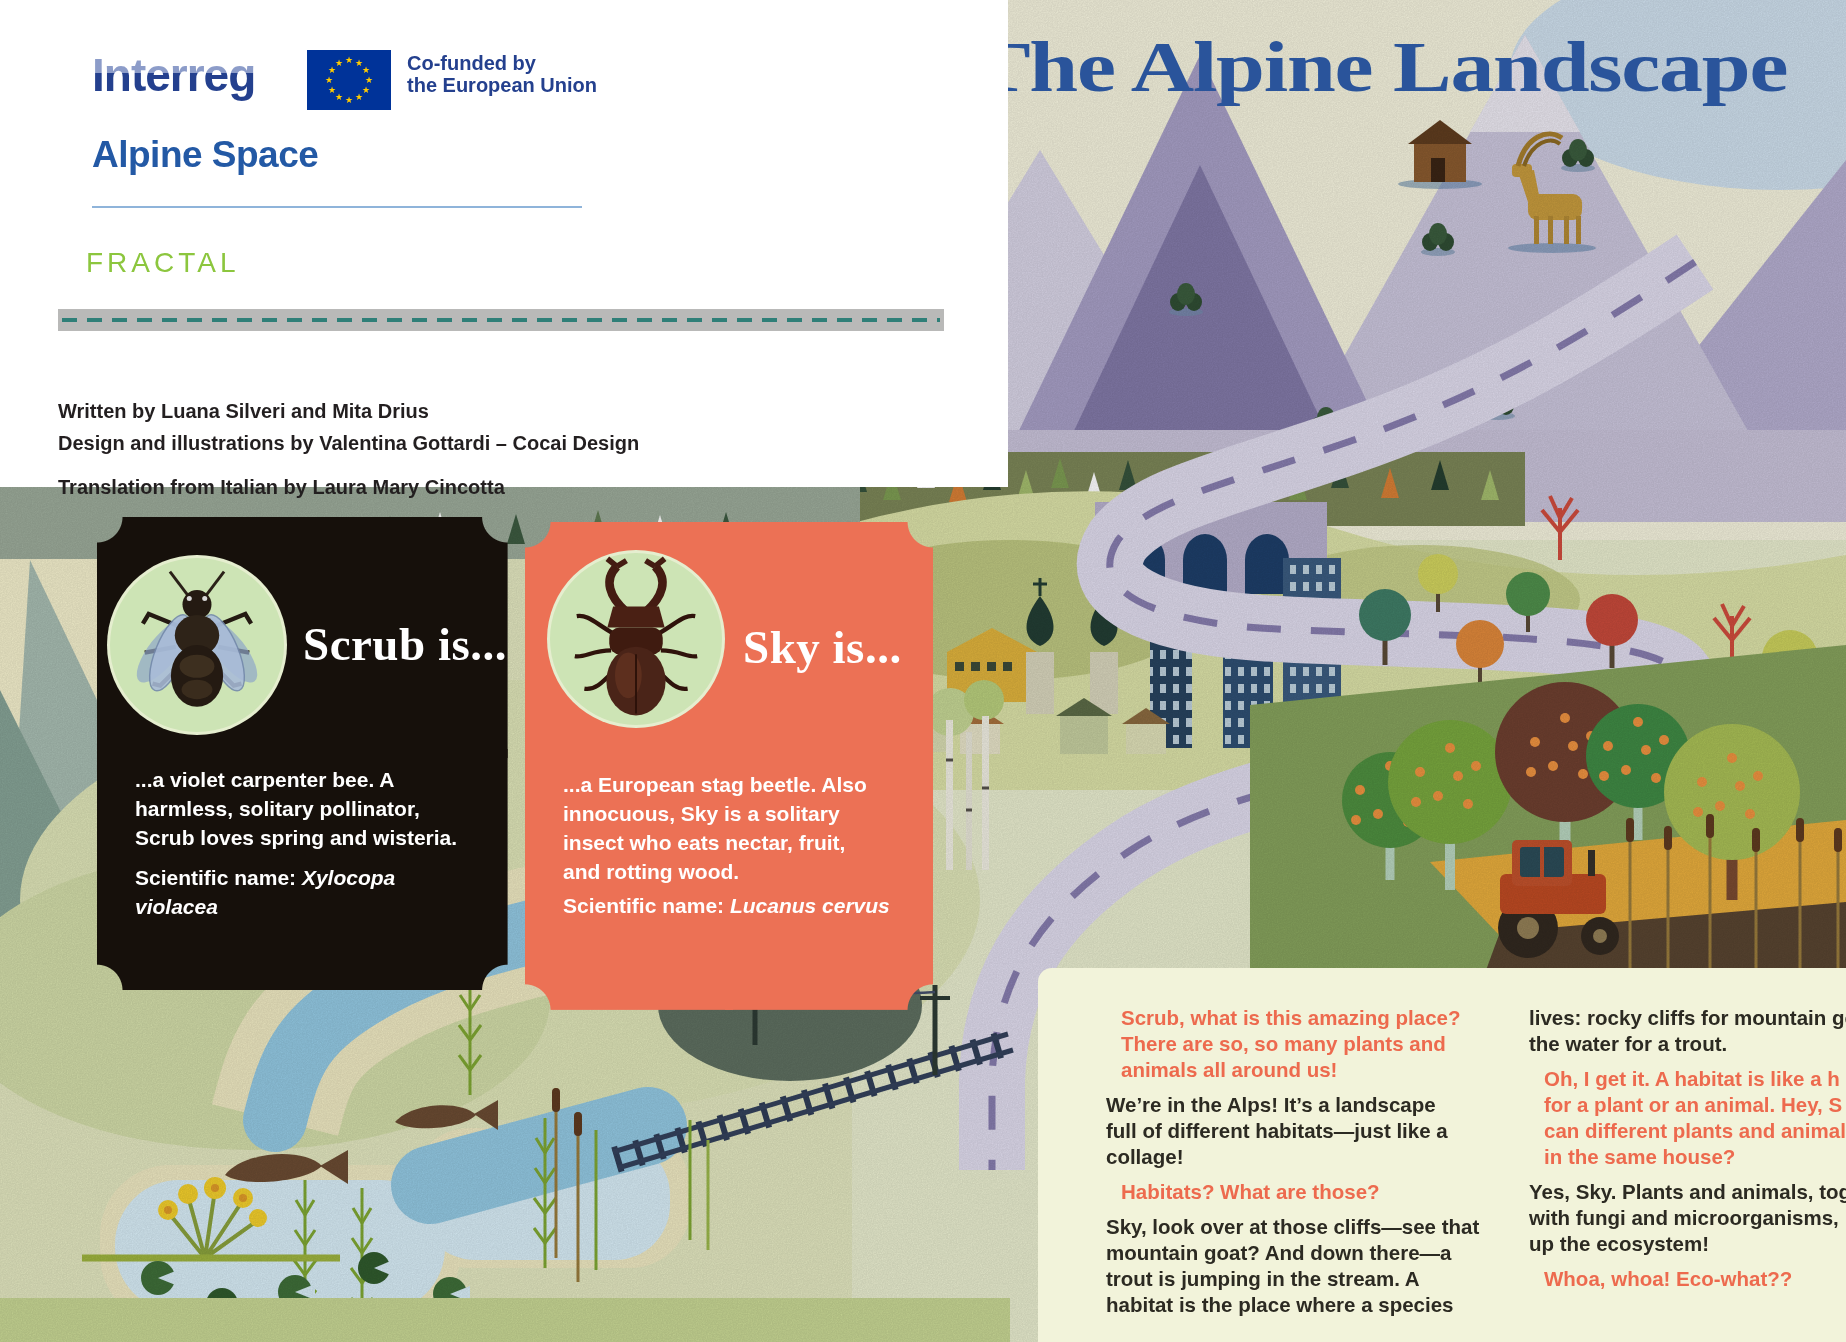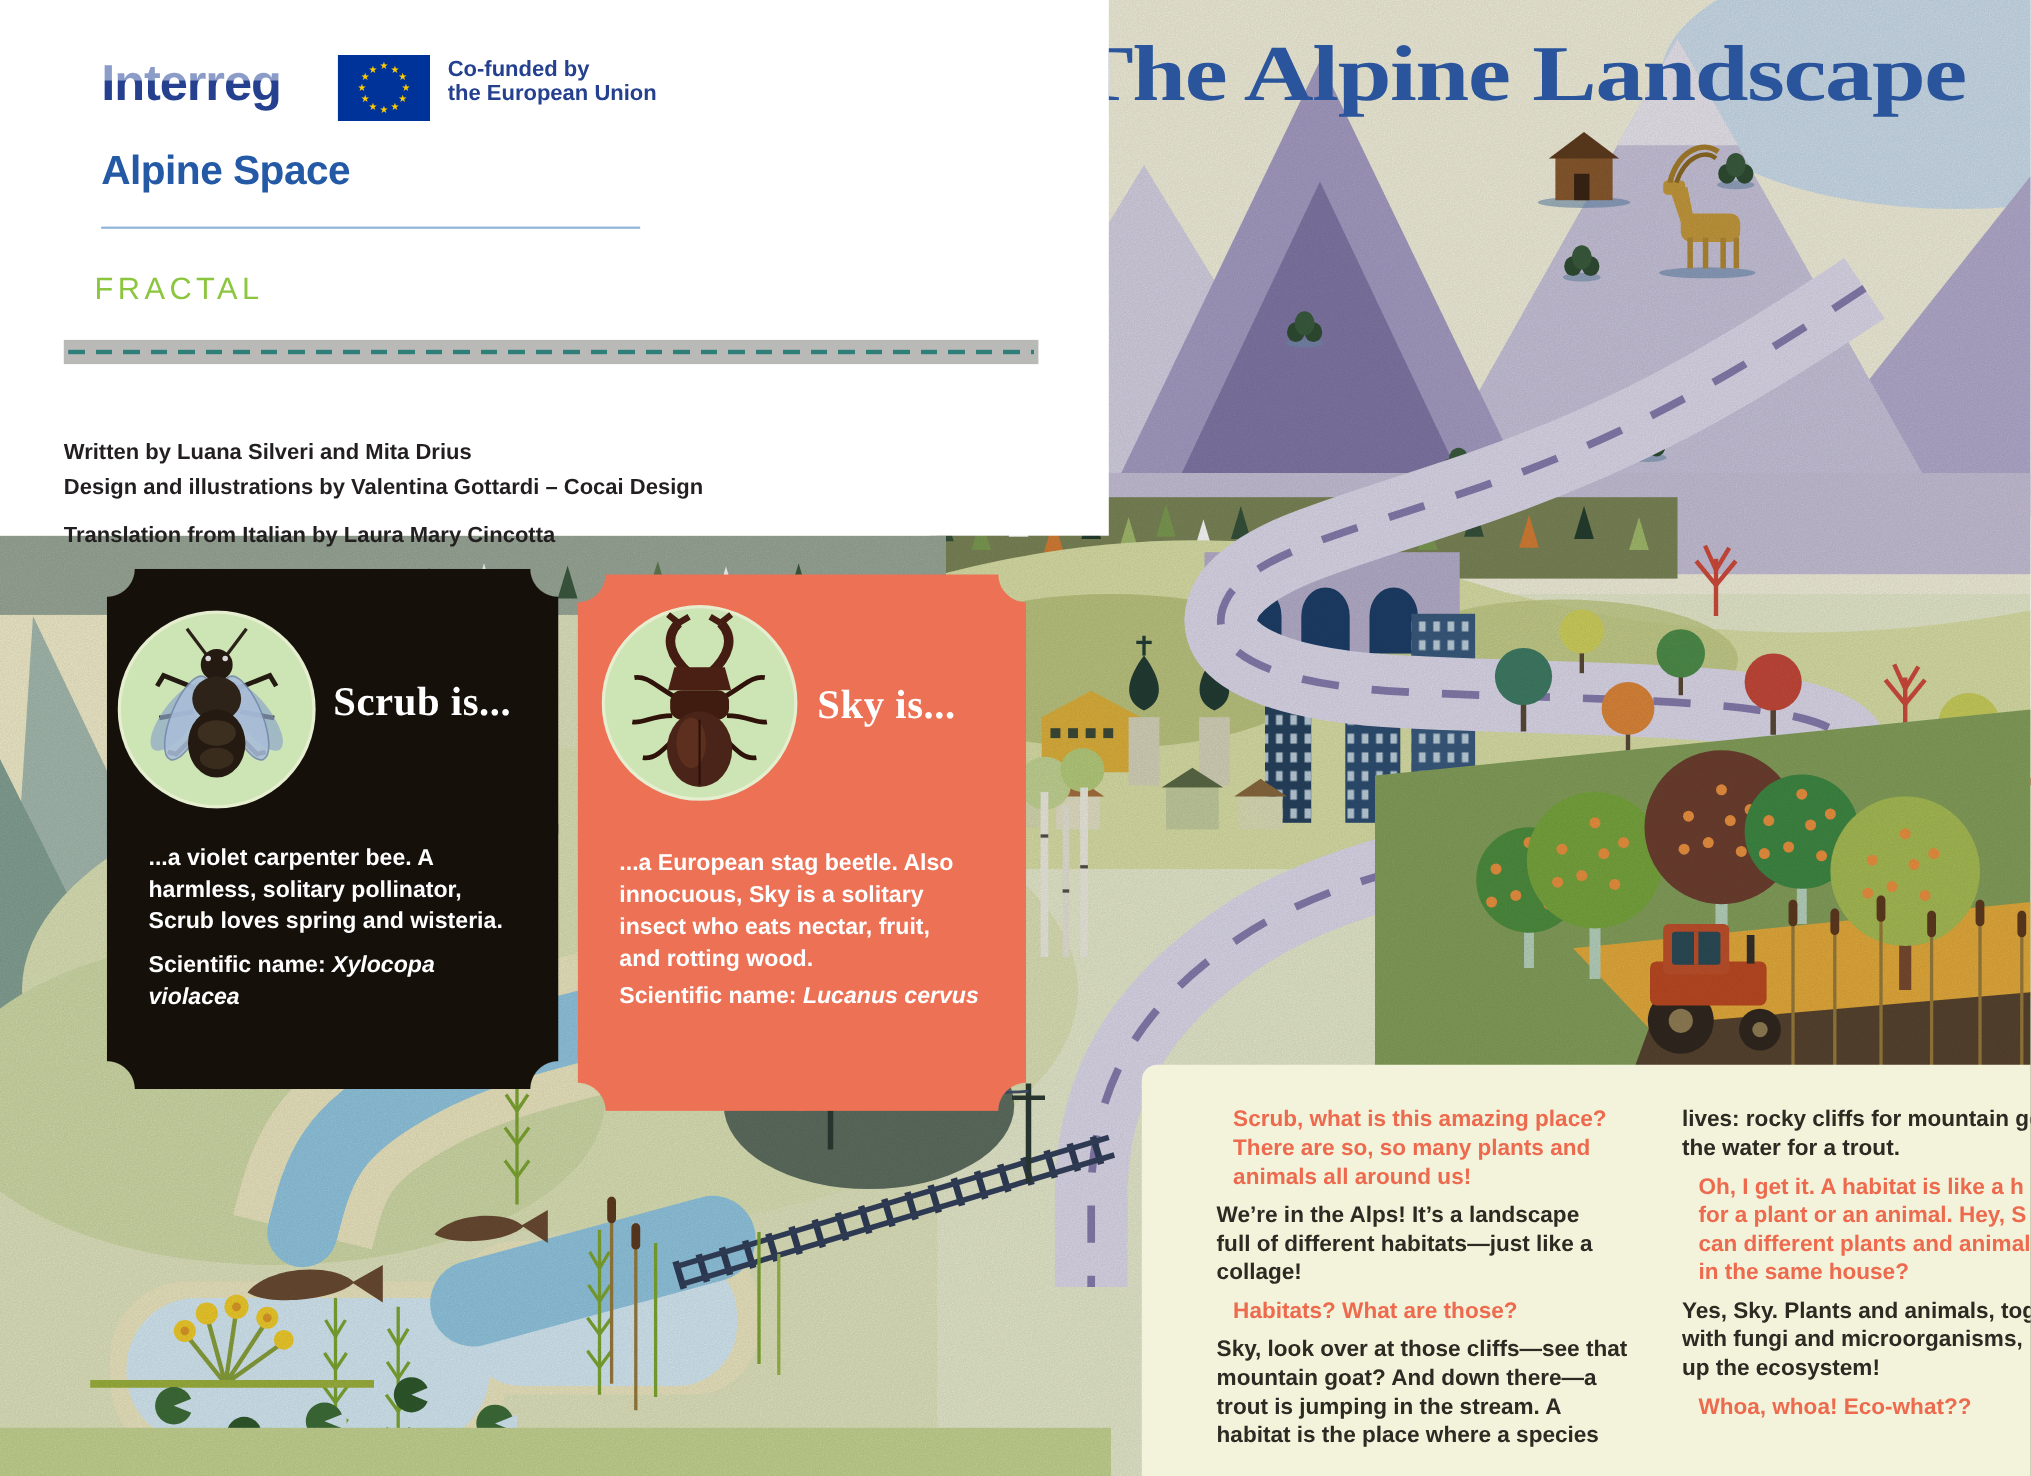--- a/index.html
+++ b/index.html
@@ -35,21 +35,21 @@
     mask:
       radial-gradient(circle 26px at 0 0,transparent 25px,#000 26px) 0 0/51% 51% no-repeat,
       radial-gradient(circle 26px at 100% 0,transparent 25px,#000 26px) 100% 0/51% 51% no-repeat,
       radial-gradient(circle 26px at 0 100%,transparent 25px,#000 26px) 0 100%/51% 51% no-repeat,
       radial-gradient(circle 26px at 100% 100%,transparent 25px,#000 26px) 100% 100%/51% 51% no-repeat;}
   .card-scrub{left:97px;top:517px;width:411px;height:473px;background:var(--card_black,#16100b);}
   .card-sky{left:525px;top:522px;width:408px;height:488px;background:var(--card_coral,#ec7155);}
   .badge{border-radius:50%;background:var(--badge_green,#cde4b5);border:3px solid rgba(250,246,228,.55);}
   .card-scrub .badge{left:10px;top:38px;width:180px;height:180px;}
   .card-sky .badge{left:22px;top:28px;width:178px;height:178px;}
-  .cardtitle{font-family:"Liberation Serif",serif;font-weight:bold;font-size:37px;letter-spacing:0.5px;}
+  .cardtitle{font-family:"Liberation Serif",serif;font-weight:bold;font-size:47px;letter-spacing:0.5px;}
   .card-scrub .cardtitle{left:206px;top:100px;}
   .card-sky .cardtitle{left:218px;top:98px;}
   .cardbody{left:38px;top:248px;font:bold 21px "Liberation Sans",sans-serif;line-height:29px;white-space:pre;}
   .sci{left:38px;font:bold 21px "Liberation Sans",sans-serif;line-height:29px;}
   .card-scrub .sci{top:346px;}
   .card-sky .sci{top:369px;}
   .sci i{white-space:pre-line;}
   
   .dialogue{left:1038px;top:968px;width:849px;height:374px;background:var(--panel_cream,#f2f3da);border-radius:14px 0 0 0;}
   .dcol{position:absolute;top:37px;font:bold 20.5px "Liberation Sans",sans-serif;line-height:26px;color:var(--text_dark,#2c2a22);}

